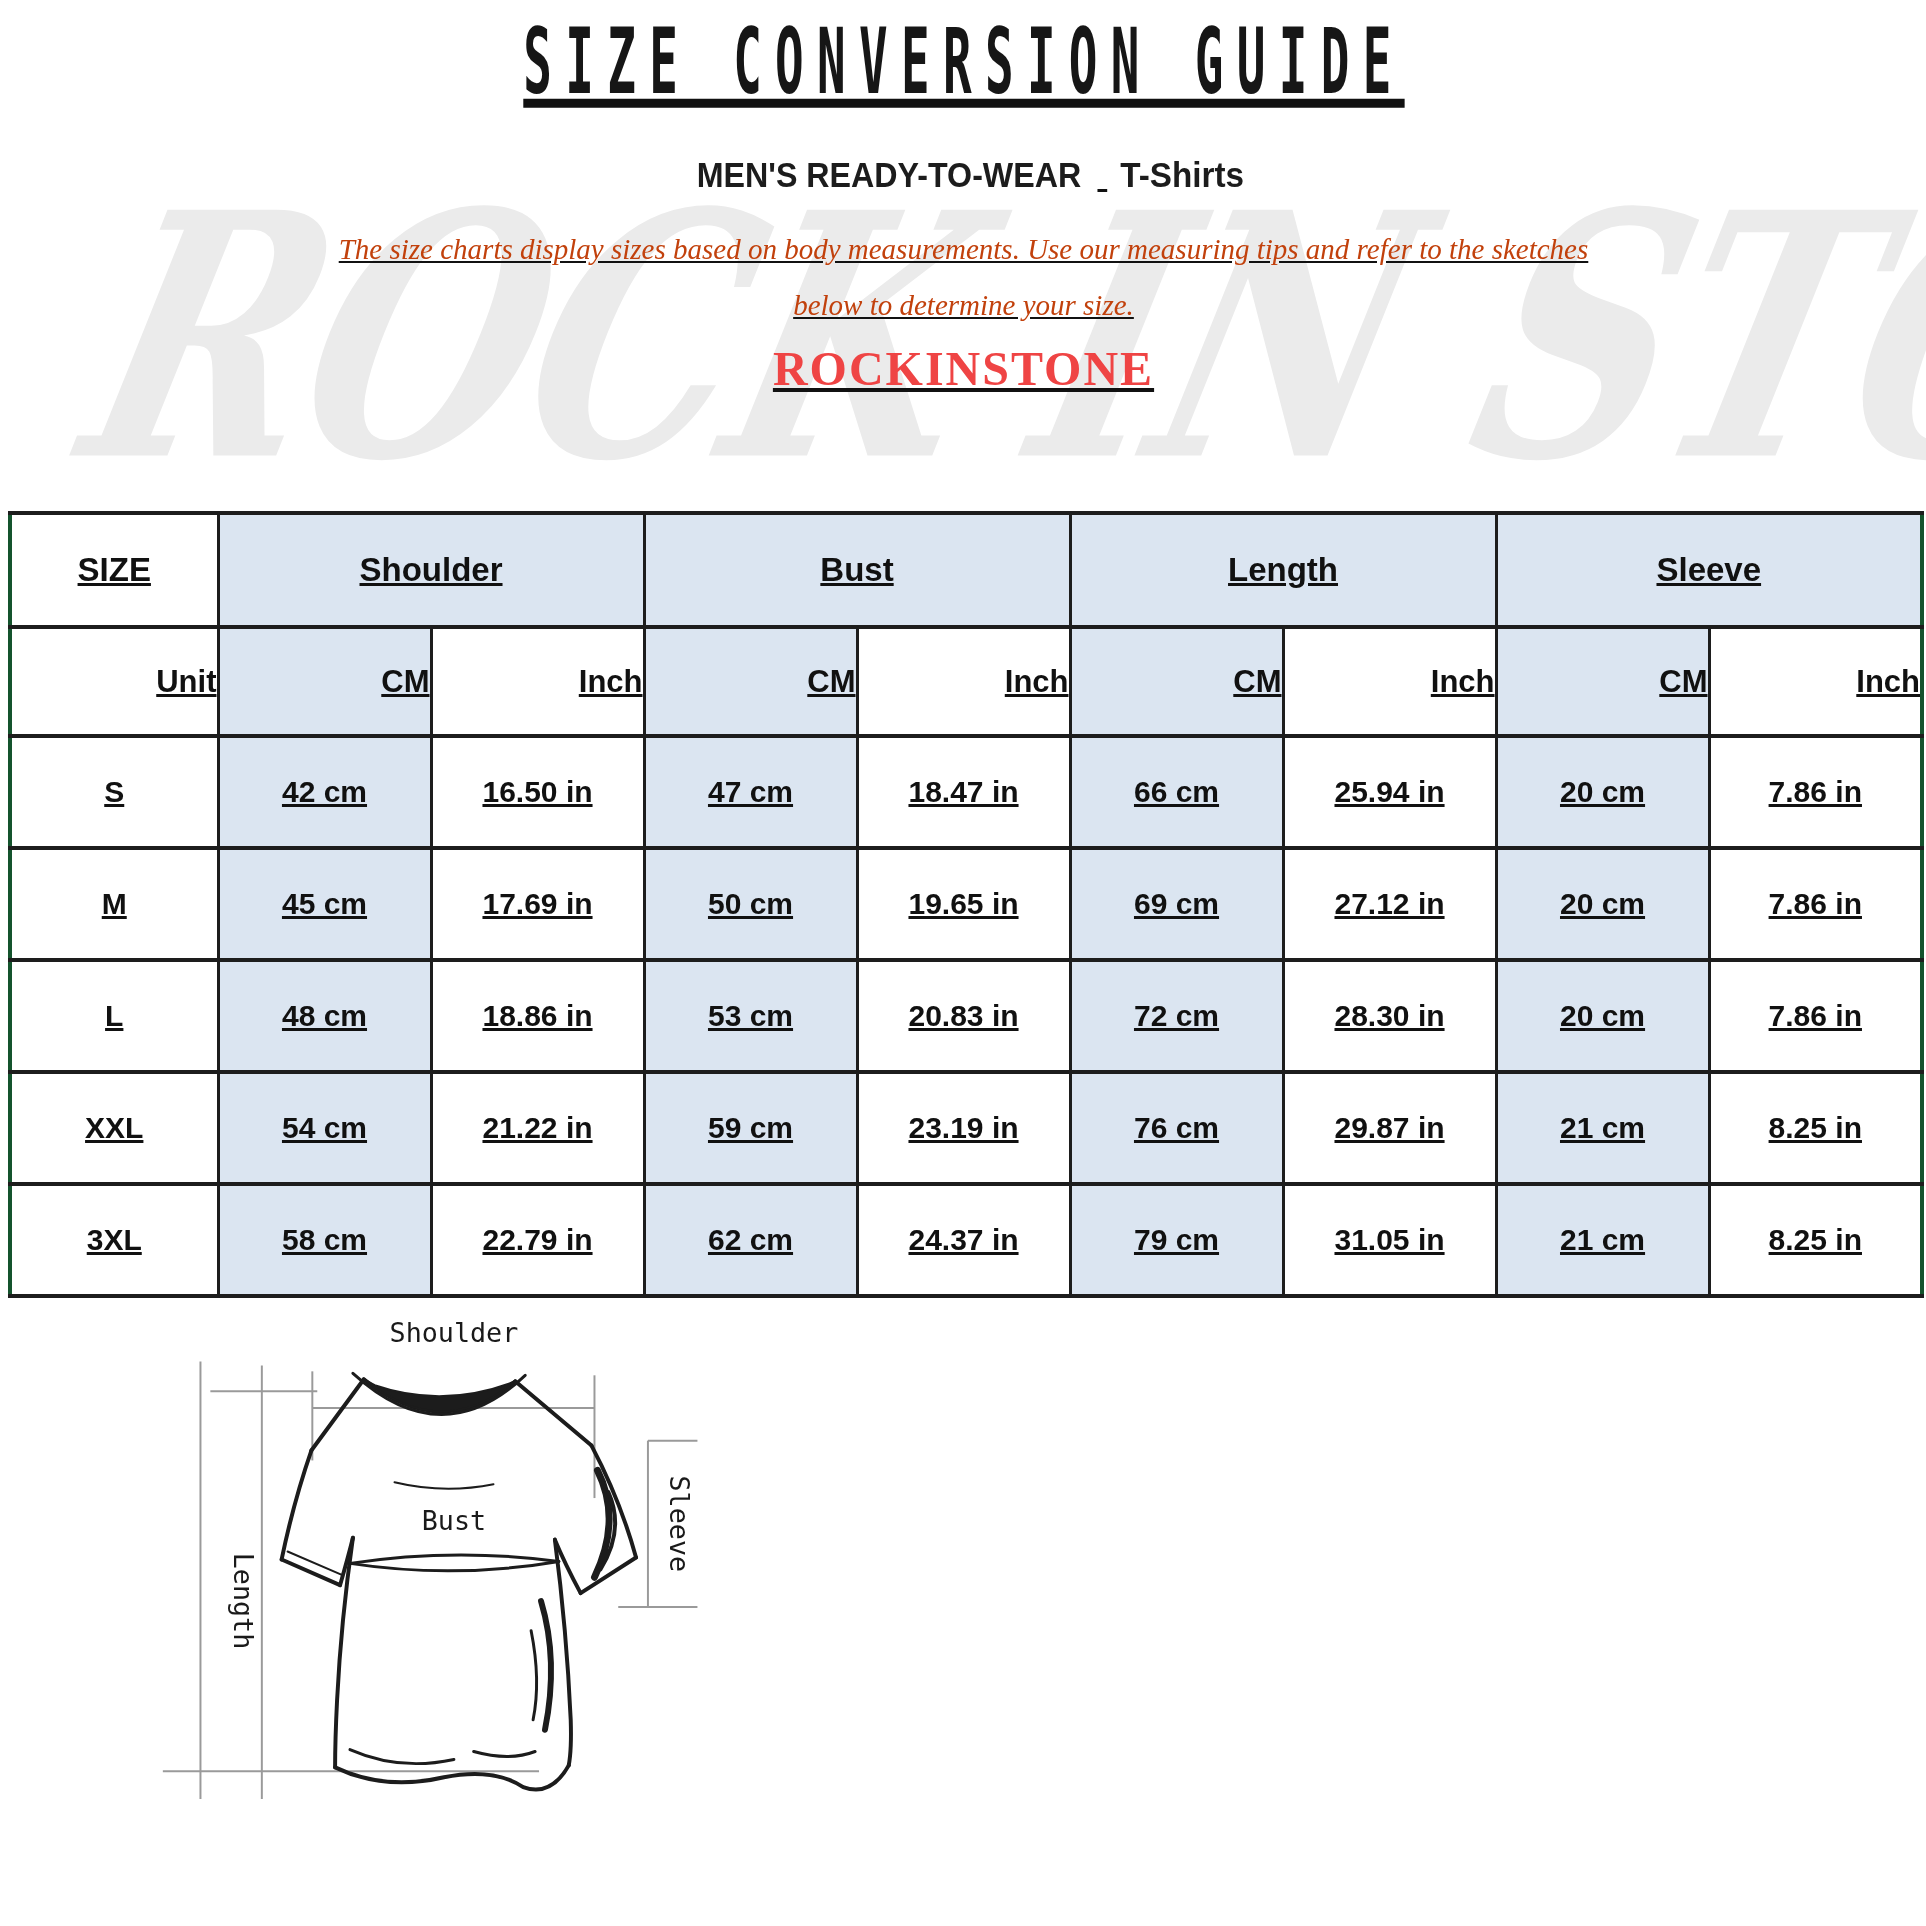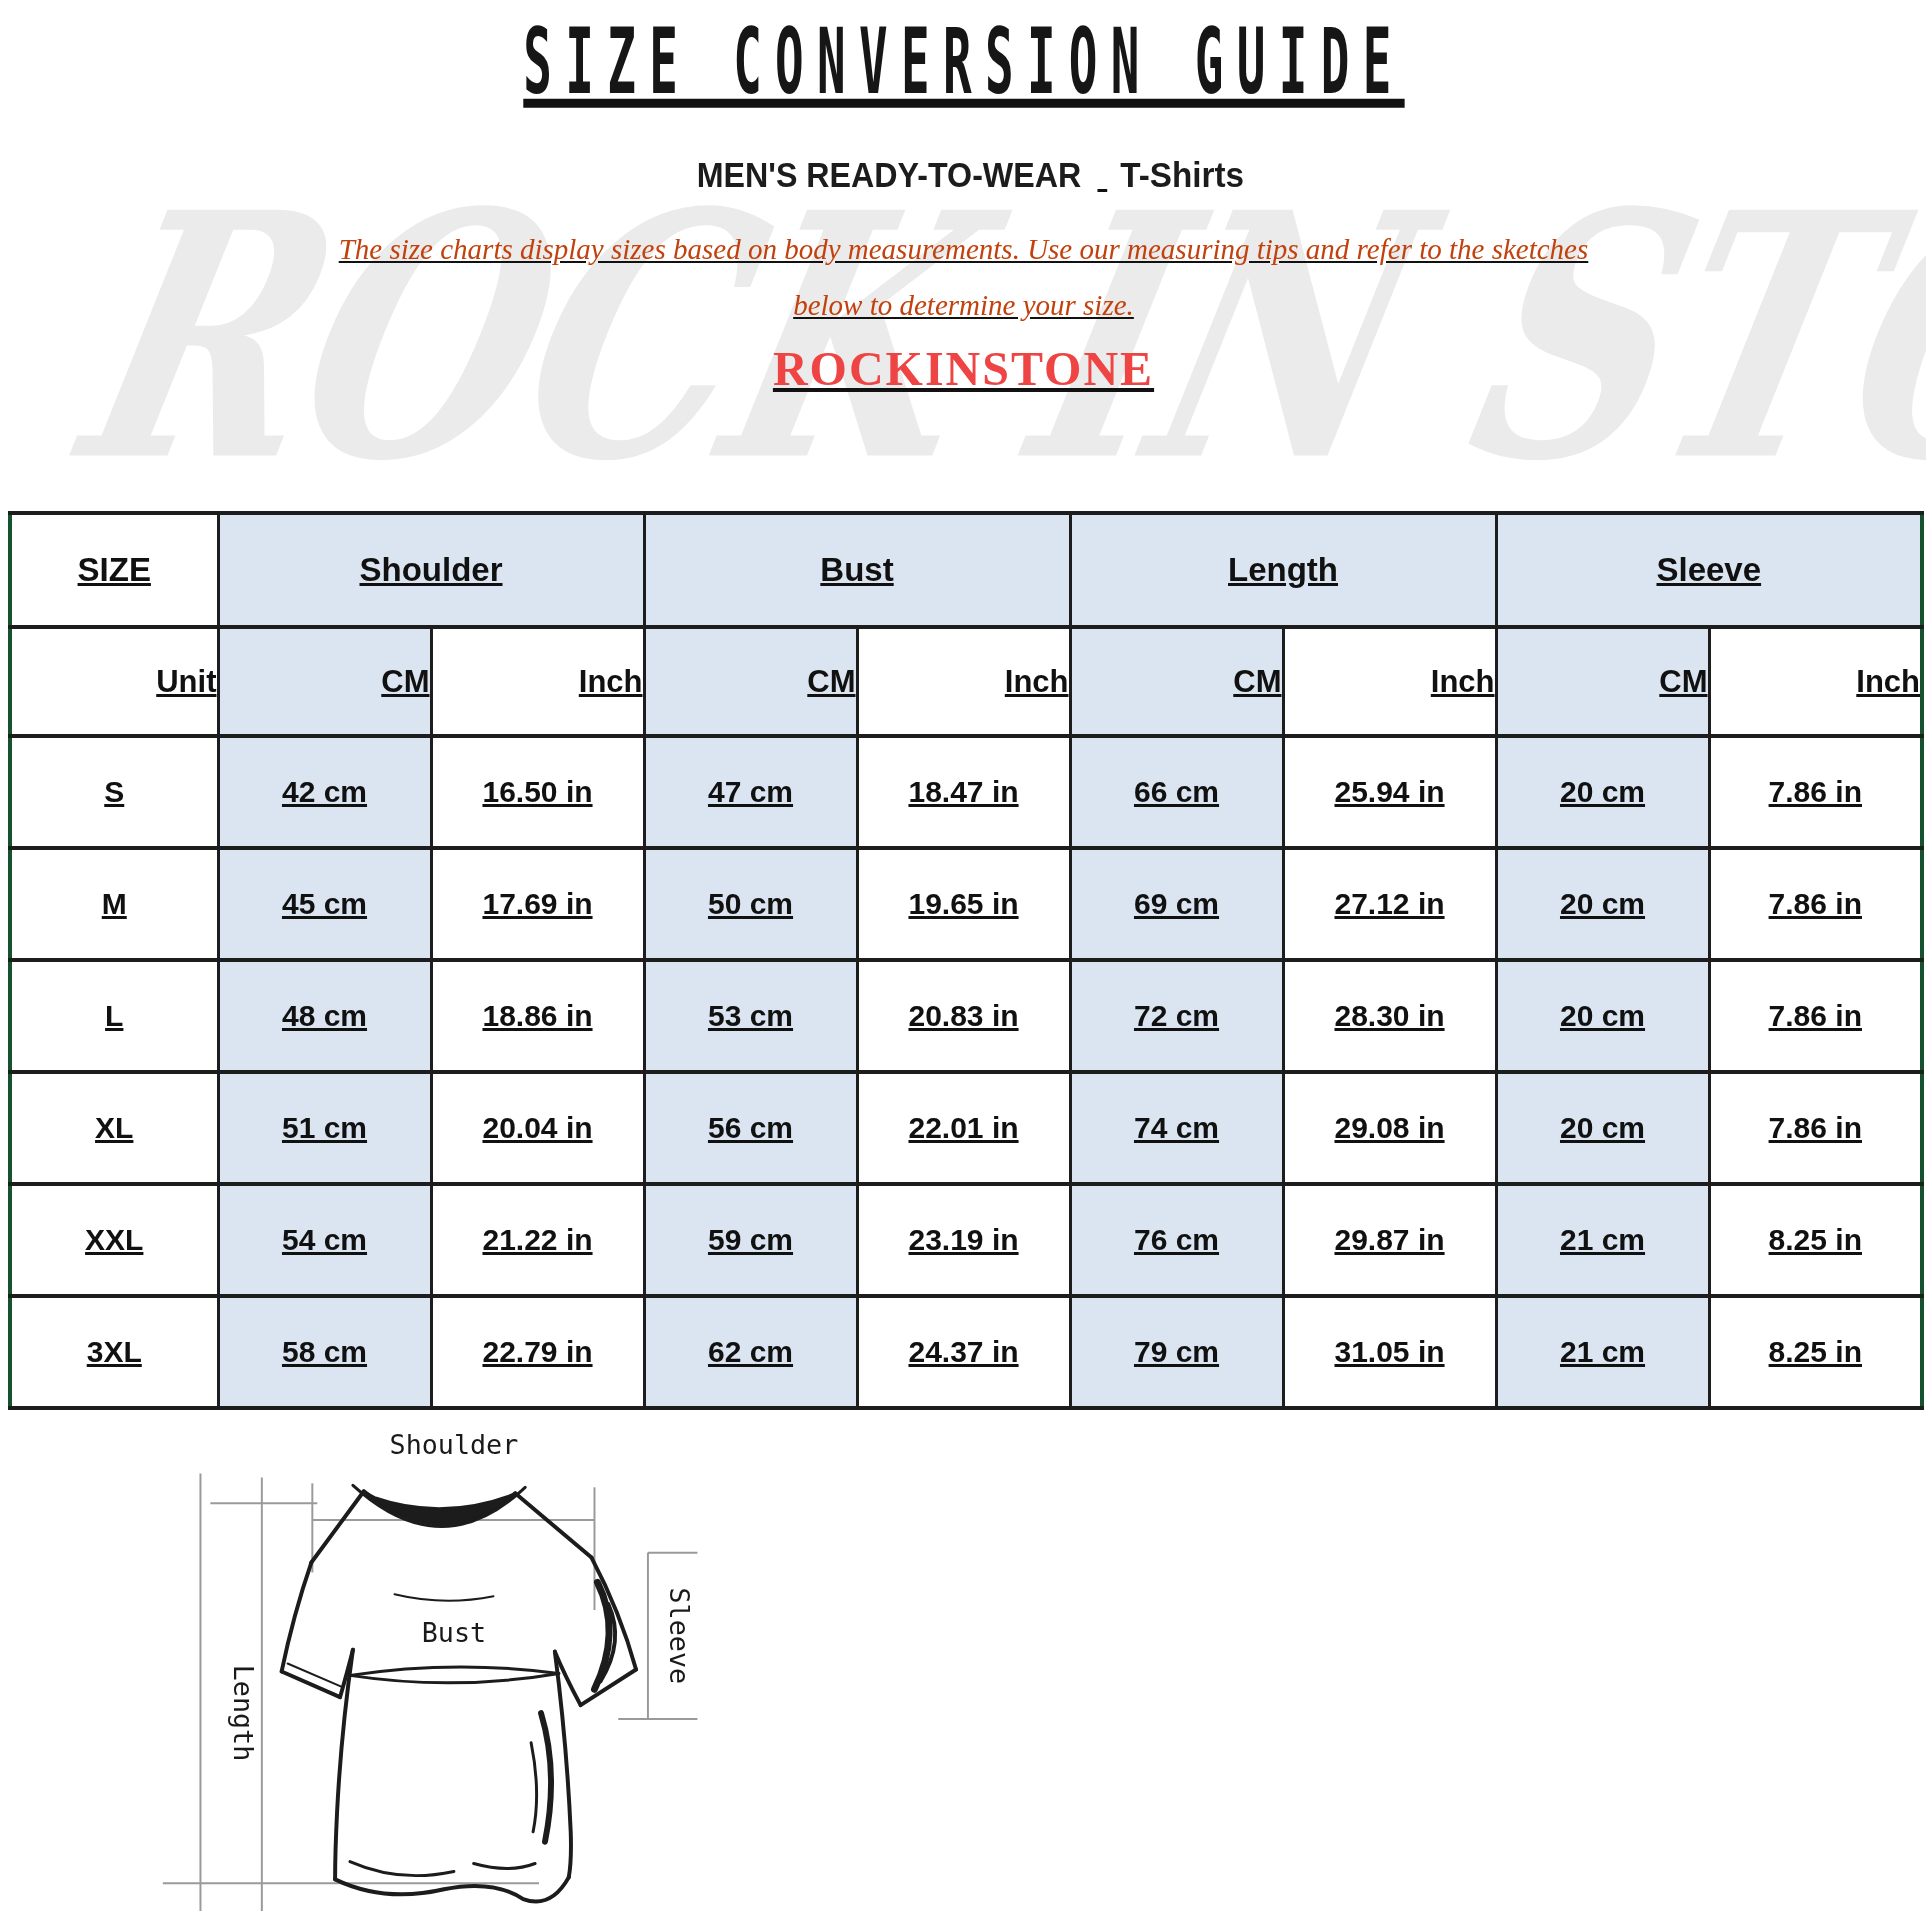--- a/index.html
+++ b/index.html
@@ -214,31 +214,20 @@
           <td class="blue">48 cm</td>
           <td>18.86 in</td>
           <td class="blue">53 cm</td>
           <td>20.83 in</td>
           <td class="blue">72 cm</td>
           <td>28.30 in</td>
           <td class="blue">20 cm</td>
           <td>7.86 in</td>
         </tr>
         <tr class="r-data">
-          <td>XL</td>
-          <td class="blue">51 cm</td>
-          <td>20.04 in</td>
-          <td class="blue">56 cm</td>
-          <td>22.01 in</td>
-          <td class="blue">74 cm</td>
-          <td>29.08 in</td>
-          <td class="blue">20 cm</td>
-          <td>7.86 in</td>
-        </tr>
-        <tr class="r-data">
           <td>XXL</td>
           <td class="blue">54 cm</td>
           <td>21.22 in</td>
           <td class="blue">59 cm</td>
           <td>23.19 in</td>
           <td class="blue">76 cm</td>
           <td>29.87 in</td>
           <td class="blue">21 cm</td>
           <td>8.25 in</td>
         </tr>

